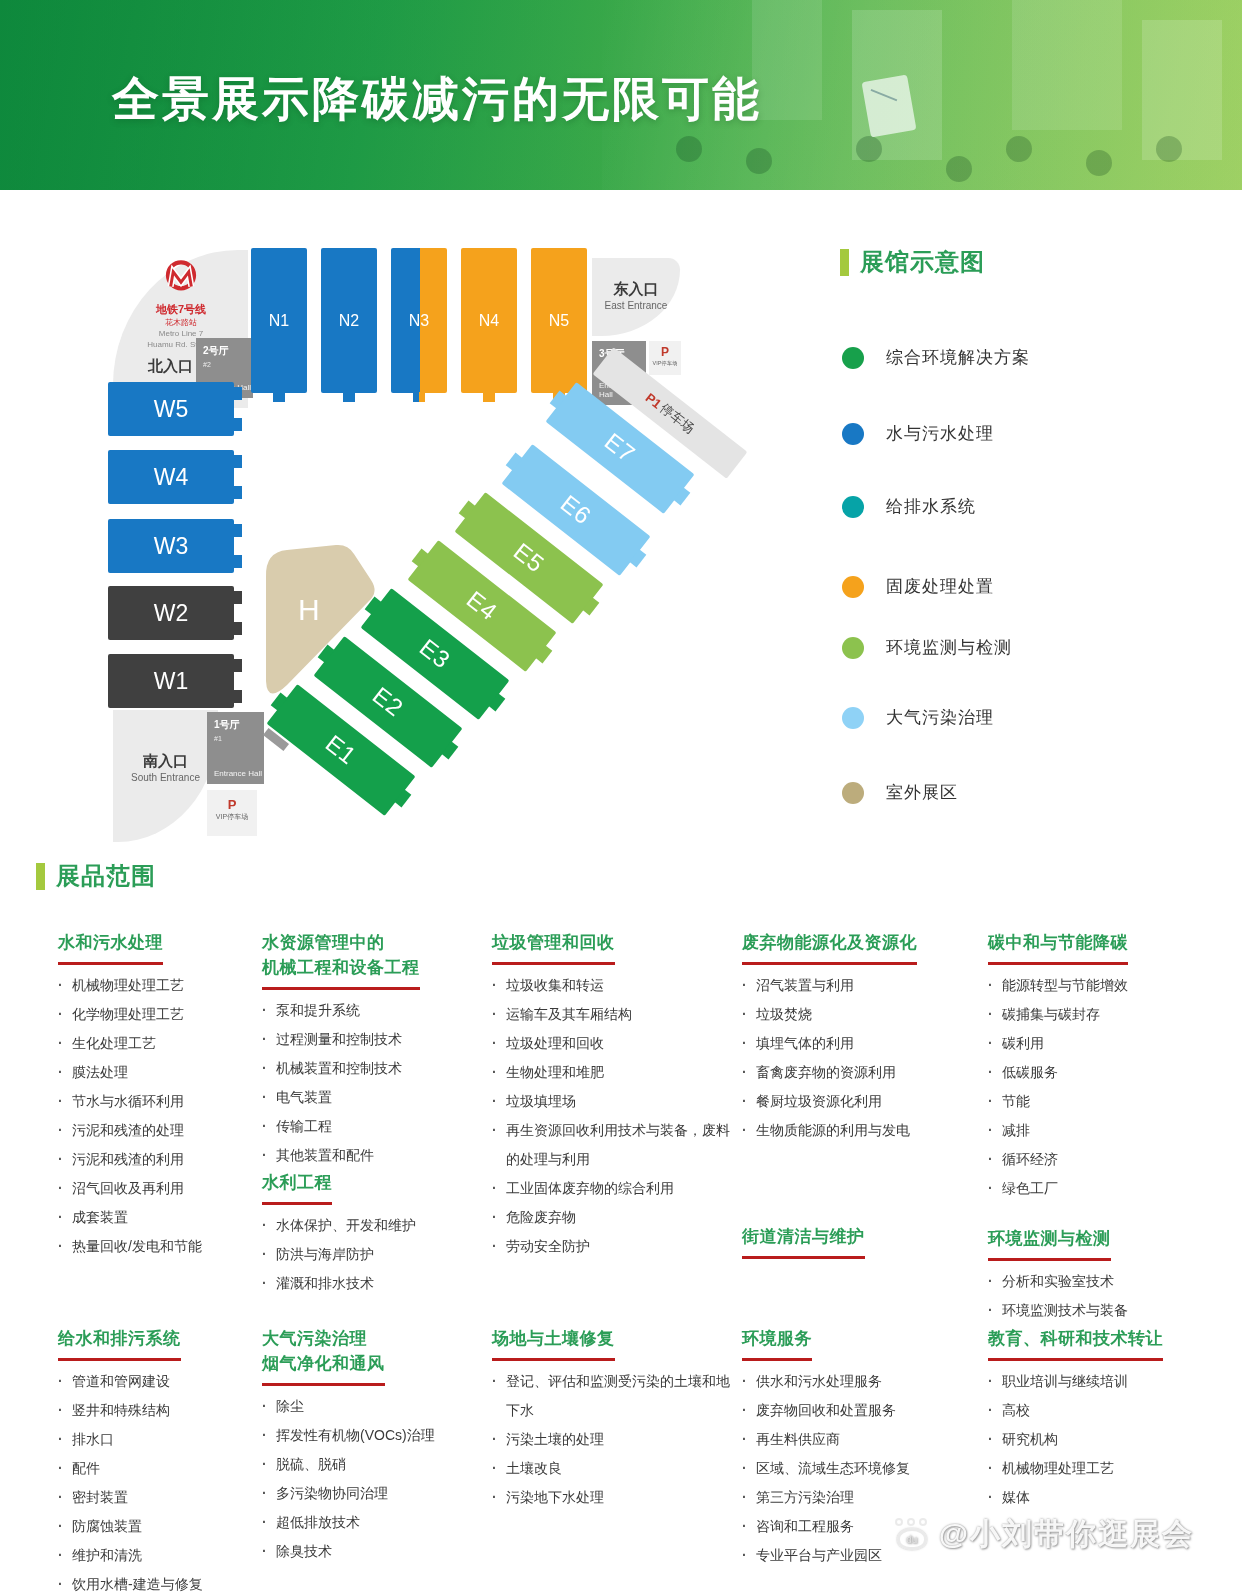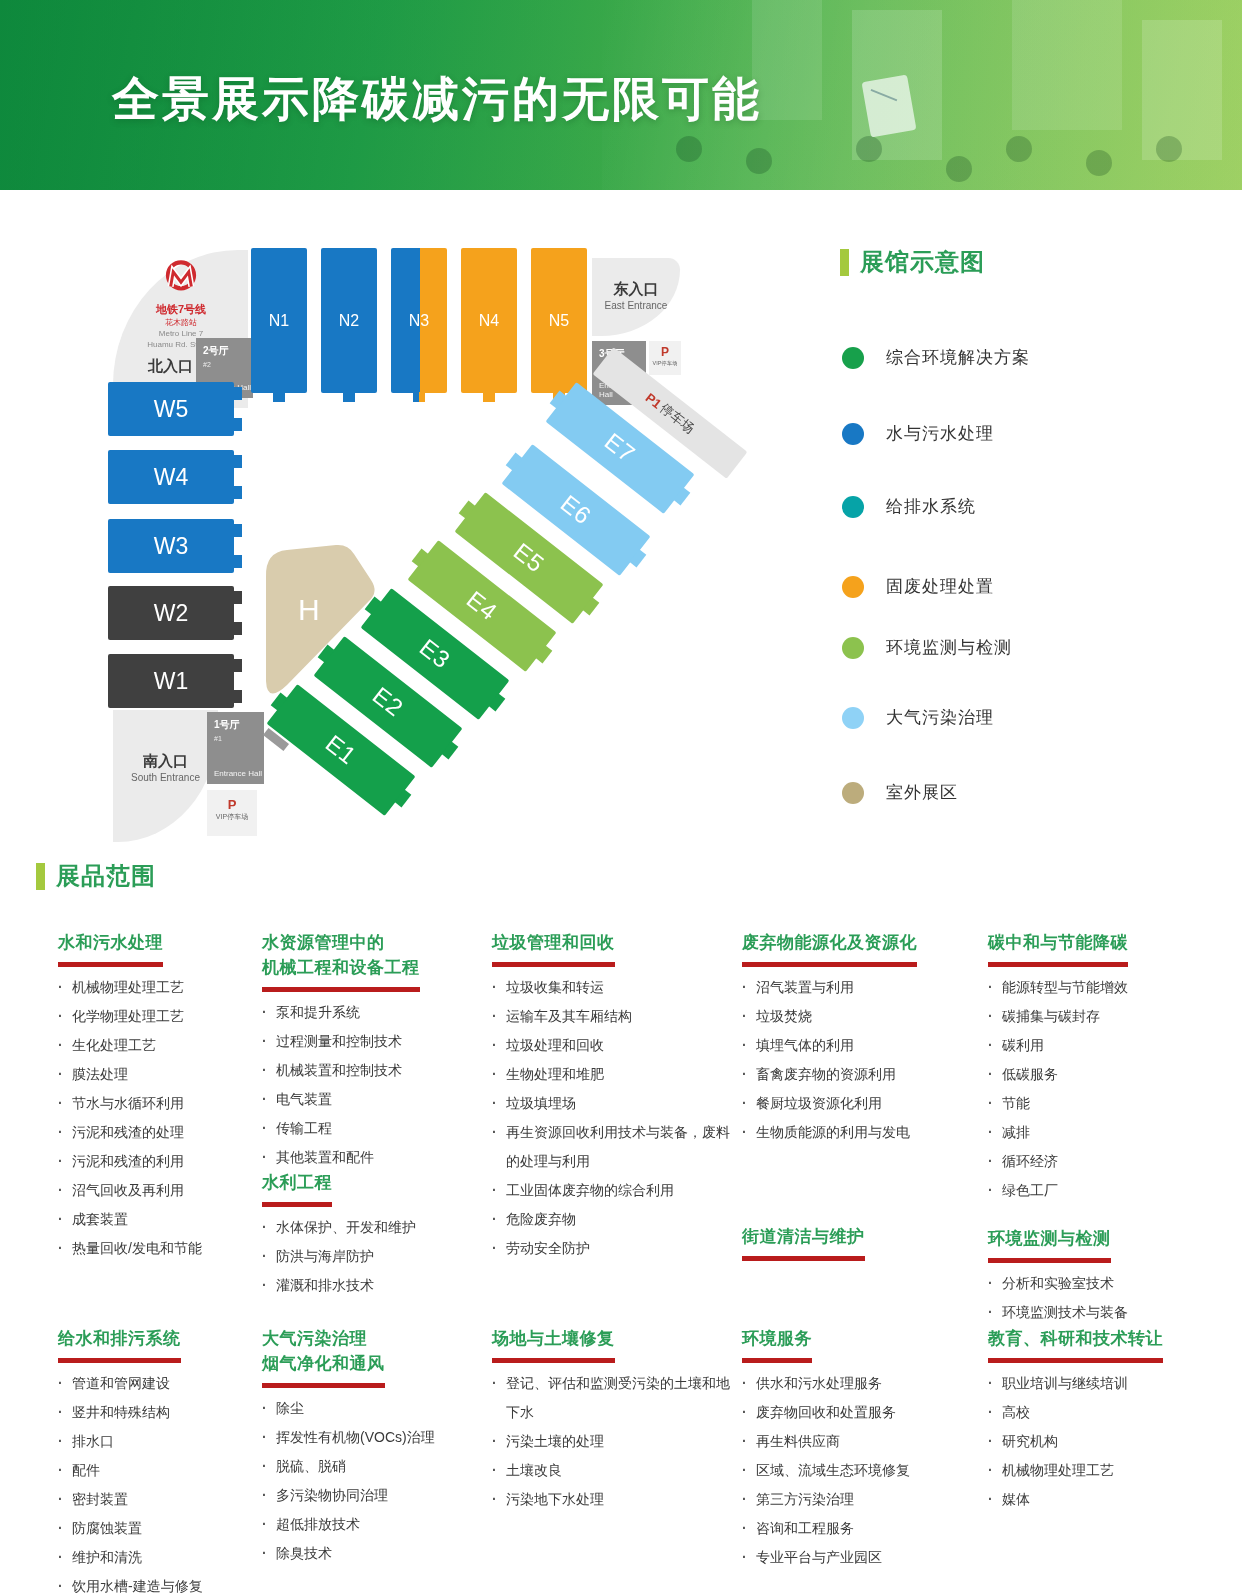--- a/index.html
+++ b/index.html
@@ -96,21 +96,21 @@
   .d4{background:#8CC24E;} .d5{background:#8FD2F6;} .d6{background:#BCAC7C;}
 
   
   .scope-head { position:absolute; left:36px; top:860px; }
   .scope-body { position:absolute; left:58px; top:906px; width:1160px; height:687px;
     display:grid; grid-template-columns:204px 230px 250px 246px 230px; }
   .scol { position:relative; }
   .ssec { position:absolute; left:0; right:12px; }
   .t24{top:24px;} .t264{top:264px;} .t318{top:318px;} .t320{top:320px;} .t420{top:420px;}
   .ssec h3 { display:inline-block; font-size:17px; line-height:25px; font-weight:800; color:#2B9D57;
-    white-space:pre-line; padding-bottom:7px; border-bottom:5px solid #b91c1c; letter-spacing:.5px; }
+    white-space:pre-line; padding-bottom:7px; border-bottom:3px solid #b91c1c; letter-spacing:.5px; }
   .ssec ul { list-style:none; margin-top:6px; }
   .sc-item { position:relative; font-size:14px; line-height:29px; color:#3A3A3A; padding-left:14px; }
   .sc-item:before { content:"·"; position:absolute; left:0; top:0; color:#555; font-weight:700; }
 
   
   .watermark { position:absolute; right:48px; bottom:38px; display:flex; align-items:center;
     color:rgba(255,255,255,.92); text-shadow:0 0 2px rgba(140,140,140,.9),1px 1px 2px rgba(140,140,140,.8); }
   .paw { position:relative; width:38px; height:30px; margin-right:8px; }
   .paw .pad { position:absolute; left:4px; top:8px; width:30px; height:22px; border:3px solid rgba(230,230,230,.85);
     border-radius:50% 50% 45% 45%; box-shadow:0 0 2px rgba(140,140,140,.6); font-size:10px; color:rgba(230,230,230,.9);
@@ -451,14 +451,23 @@
             <li class="sc-item">职业培训与继续培训</li>
             <li class="sc-item">高校</li>
             <li class="sc-item">研究机构</li>
             <li class="sc-item">机械物理处理工艺</li>
             <li class="sc-item">媒体</li>
           </ul>
       </div>
     </div>
   </div>
 
+  <div class="watermark">
+    <span class="paw">
+      <span class="toe toe1"></span>
+      <span class="toe toe2"></span>
+      <span class="toe toe3"></span>
+      <span class="pad">du</span>
+    </span>
+    <span class="wm-text">@小刘带你逛展会</span>
+  </div>
 
 </div>
 
 </body></html>

